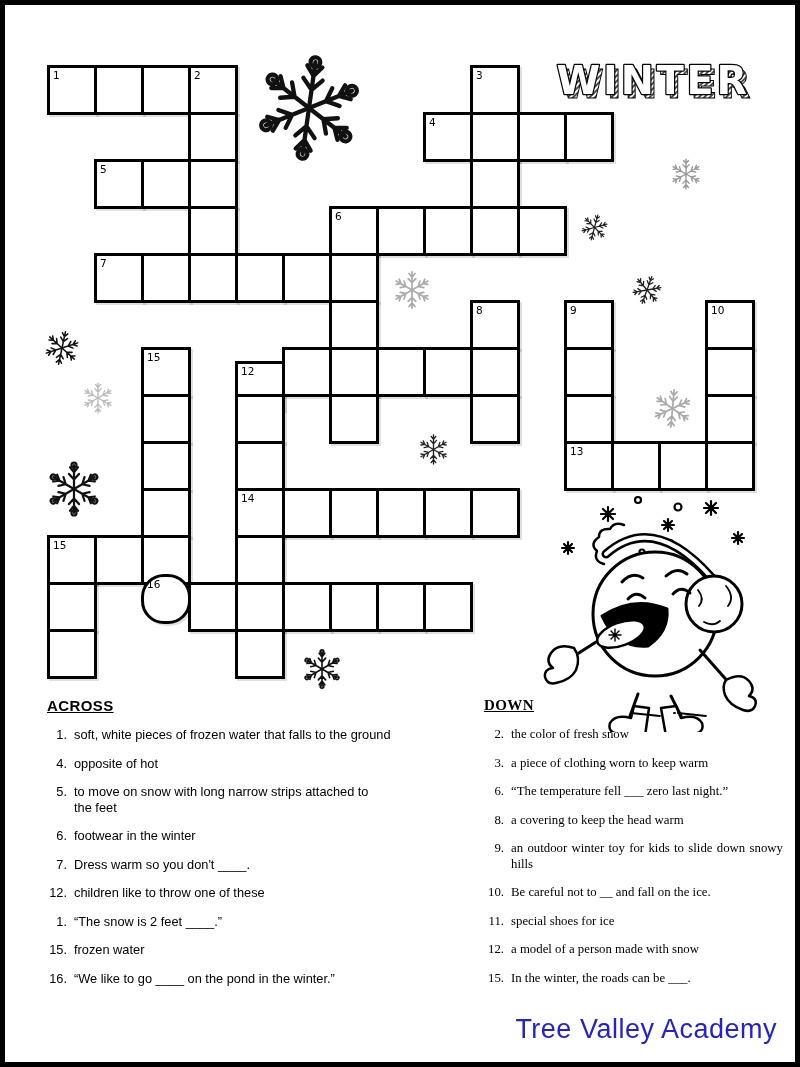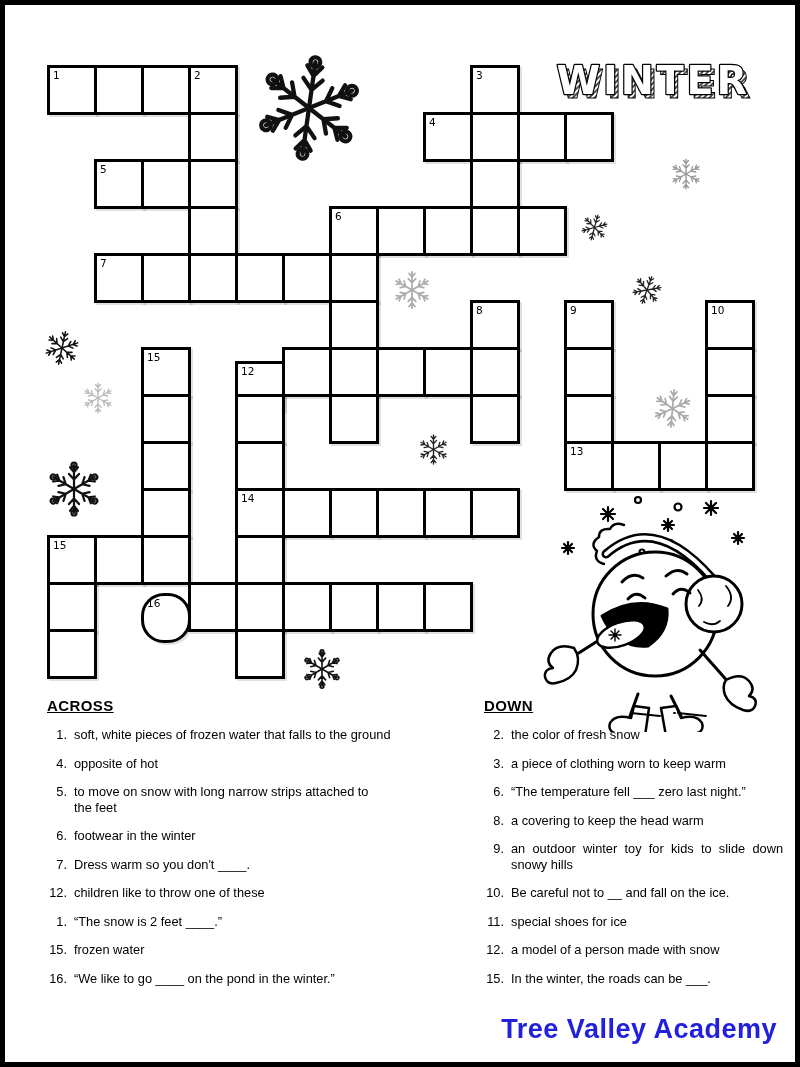--- a/index.html
+++ b/index.html
@@ -26,24 +26,24 @@
 
   
   .clues{position:absolute;z-index:10;color:#000;}
   .clues h2{font-size:15px;margin:0 0 13px 0;text-decoration:underline;letter-spacing:.4px;}
   .clues ol{list-style:none;margin:0;padding:0;}
   .clue{display:flex;margin-bottom:13px;font-size:12.8px;line-height:15.5px;}
   .clue-num{width:20px;text-align:right;margin-right:7px;flex:0 0 auto;}
   .clue-text{white-space:pre-line;}
   .clue-text.justify{white-space:normal;text-align:justify;width:272px;}
   .clues-across{left:47px;top:697px;width:402px;}
-  .clues-down{left:484px;top:697px;width:300px;}
+  .clues-down{left:484px;top:697px;width:300px;font-family:Liberation Serif, serif;}
 
   .footer{position:absolute;left:0;right:23px;top:1014px;text-align:right;
-          font-size:27px;font-weight:bold;color:#2020dd;letter-spacing:.5px;z-index:10;}
+          font-size:27px;font-weight:normal;color:#2020dd;letter-spacing:.5px;z-index:10;}
 </style>
 </head>
 <body>
 
 <div class="page">
 
   <svg class="title-svg" viewBox="0 0 212 58">
     <defs>
       <pattern id="hatchpat" width="4" height="4" patternUnits="userSpaceOnUse" patternTransform="rotate(45)">
         <rect width="4" height="4" fill="#ffffff"></rect>
@@ -404,21 +404,21 @@
       <div class="cell" style="left: 329px; top: 423px;"></div>
       <div class="cell" style="left: 376px; top: 423px;"></div>
       <div class="cell" style="left: 423px; top: 423px;"></div>
       <div class="cell" style="left: 0px; top: 470px;">
         <span class="cell-num">15</span>
       </div>
       <div class="cell" style="left: 47px; top: 470px;"></div>
       <div class="cell" style="left: 94px; top: 470px;"></div>
       <div class="cell" style="left: 188px; top: 470px;"></div>
       <div class="cell" style="left: 0px; top: 517px;"></div>
-      <div class="cell" style="left: 94px; top: 528px; border-radius: 23px;">
+      <div class="cell" style="left: 94px; top: 509px; border-radius: 23px;">
         <span class="cell-num">16</span>
       </div>
       <div class="cell" style="left: 141px; top: 517px;"></div>
       <div class="cell" style="left: 188px; top: 517px;"></div>
       <div class="cell" style="left: 235px; top: 517px;"></div>
       <div class="cell" style="left: 282px; top: 517px;"></div>
       <div class="cell" style="left: 329px; top: 517px;"></div>
       <div class="cell" style="left: 376px; top: 517px;"></div>
       <div class="cell" style="left: 0px; top: 564px;"></div>
       <div class="cell" style="left: 188px; top: 564px;"></div>

